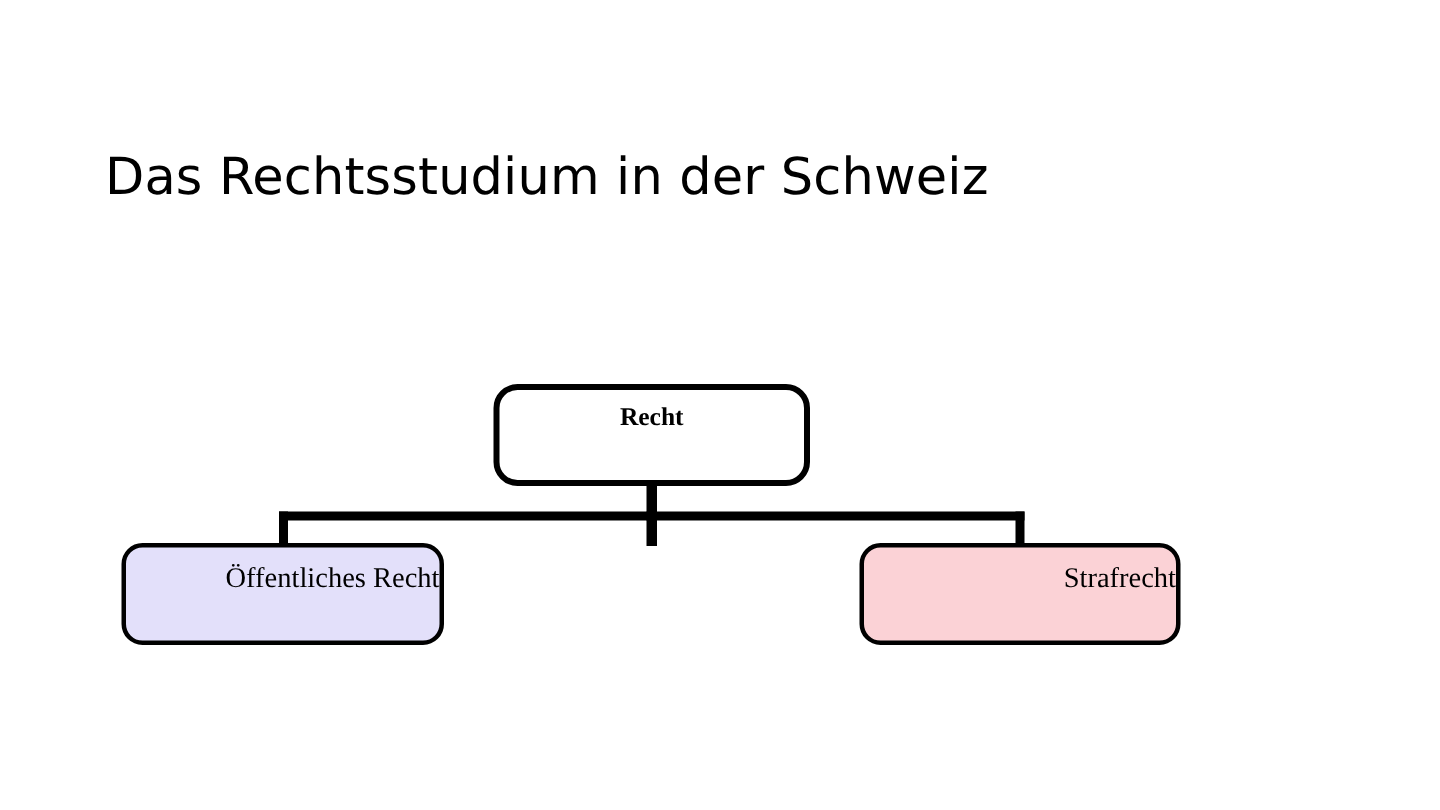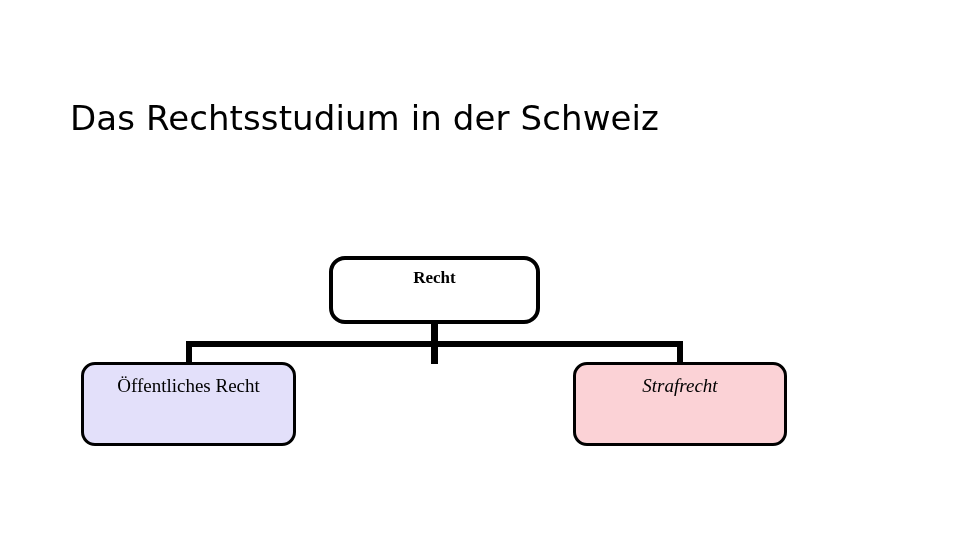--- a/index.html
+++ b/index.html
@@ -73,23 +73,24 @@
   .node-root .node-label {
     margin-top: 7px;
     font-size: 17px;
     font-weight: 700;
     line-height: 22px;
   }
 
   
   .node-child {
     top: 322px;
-    height: 84px;
+    height: 68px;
     border-width: 3px;
     border-radius: 14px;
+    text-align: right;
   }
   .node-child .node-label {
     margin-top: 8px;
     font-size: 19px;
     line-height: 26px;
     font-weight: 400;
   }
 
   .node-oeffentliches {
     left: 81px;
@@ -100,21 +101,20 @@
     left: 329px;
     width: 211px;
     background: #c2f7c2;
   }
   .node-strafrecht {
     left: 573px;
     width: 214px;
     background: #fbd2d6;
   }
   .node-strafrecht .node-label {
-    font-style: italic;
   }
 
   
   .connector {
     position: absolute;
     background: #000000;
   }
   .conn-stem-root {      
     left: 431px;
     top: 283px;

